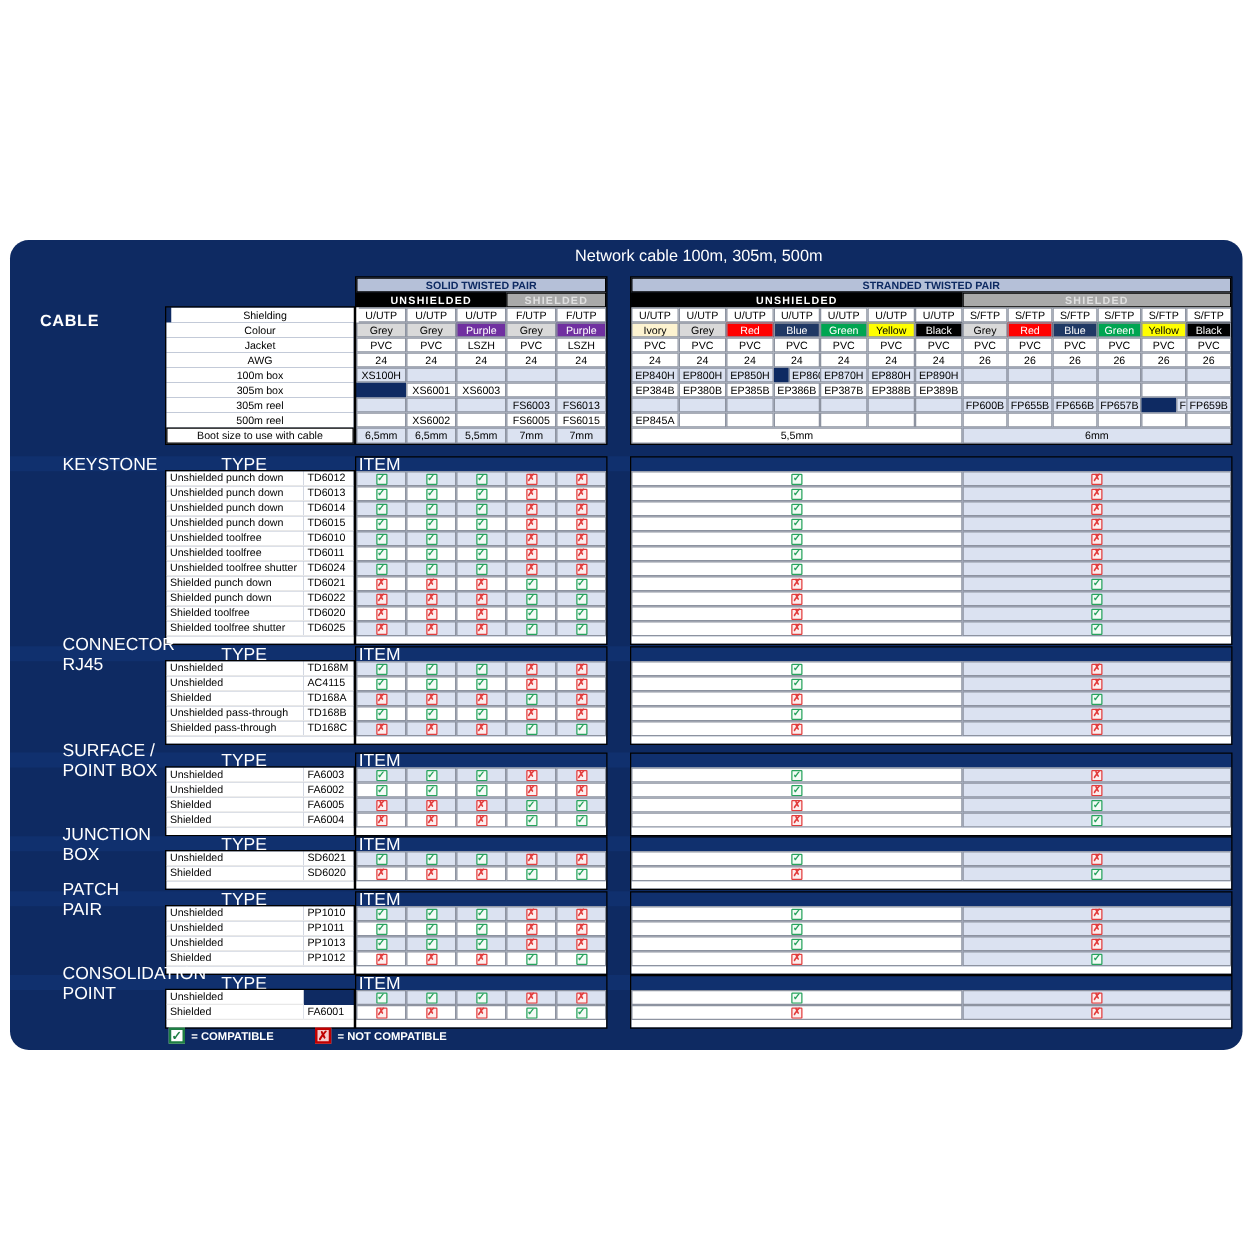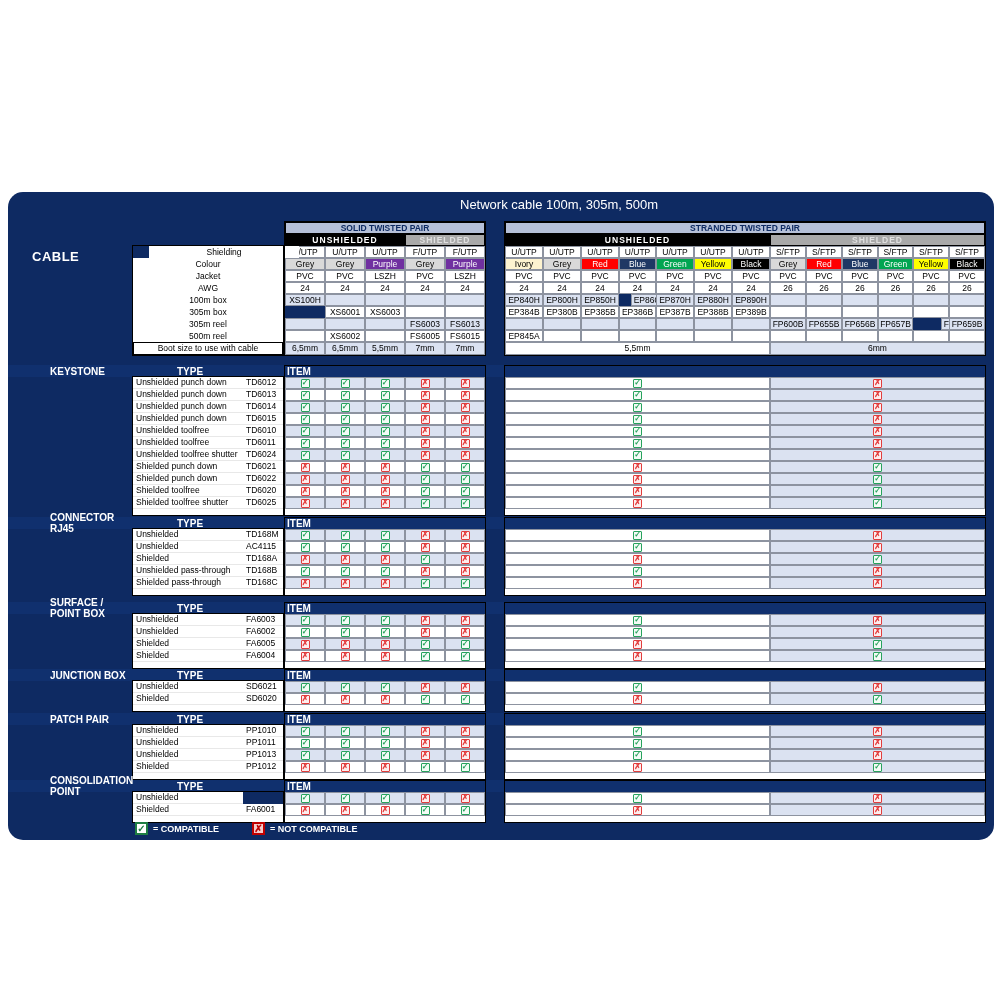--- a/index.html
+++ b/index.html
@@ -6,21 +6,21 @@
   .page{position:relative;width:1000px;height:1000px;font-family:"Liberation Sans",sans-serif;overflow:hidden;}
   .title{position:absolute;top:160px;left:0;width:100%;text-align:center;font-size:23px;color:#161616;}
   .panel{position:absolute;left:8px;top:192px;width:986px;height:648px;background:#0e2a62;border-radius:15px;}
   .subtitle{position:absolute;left:125px;top:5px;width:852px;text-align:center;font-size:13px;color:#ffffff;}
   .cable-label{position:absolute;left:24px;top:57px;font-size:13px;font-weight:bold;color:#ffffff;letter-spacing:.5px;}
   #grid{position:absolute;left:0;top:0;width:986px;height:648px;}
   .cell{display:flex;align-items:center;justify-content:center;font-size:8.5px;line-height:1;color:#000;background:#fff;border:1px solid #8d93a0;overflow:hidden;white-space:nowrap;}
   .cell.left{justify-content:flex-start;padding-left:3px;}
   .cell.noborder{border:none;}
   .hdr{font-weight:bold;border:1px solid #000;}
-  .bartxt{display:flex;align-items:center;color:#fff;font-size:10px;font-weight:bold;background:transparent;padding-left:40px;}
+  .bartxt{display:flex;align-items:center;color:#fff;font-size:14px;font-weight:normal;background:transparent;padding-left:40px;}
   .ck{display:inline-flex;align-items:center;justify-content:center;width:9px;height:9px;border-radius:1px;font-size:8px;font-weight:bold;box-sizing:border-box;}
   .ck.y{border:1px solid #27a35d;color:#27a35d;background:#f4fbf6;}
   .ck.n{border:1px solid #e23d3d;color:#e23d3d;background:#fdeeee;}
   .legend-row{position:absolute;left:0;top:630px;width:986px;height:16px;}
   .legend-item{position:absolute;top:0;display:flex;align-items:center;gap:5px;color:#ffffff;font-size:9px;font-weight:bold;}
   .ckL{display:inline-flex;align-items:center;justify-content:center;width:13px;height:13px;font-size:10px;font-weight:bold;background:#ffffff;box-sizing:border-box;}
   .ckL.y{border:2px solid #1e7e43;color:#1e7e43;}
   .ckL.n{border:2px solid #c00000;color:#c00000;background:#f4cccc;}
 </style>
 </head>
@@ -181,21 +181,21 @@
         <div class="cell" style="position: absolute; left: 941px; top: 54px; width: 36px; height: 12px; box-sizing: border-box; background: rgb(255, 255, 255); color: rgb(0, 0, 0);">S/FTP</div>
         <div class="cell" style="position: absolute; left: 941px; top: 66px; width: 36px; height: 12px; box-sizing: border-box; background: rgb(0, 0, 0); color: rgb(255, 255, 255);">Black</div>
         <div class="cell" style="position: absolute; left: 941px; top: 78px; width: 36px; height: 12px; box-sizing: border-box; background: rgb(255, 255, 255); color: rgb(0, 0, 0);">PVC</div>
         <div class="cell" style="position: absolute; left: 941px; top: 90px; width: 36px; height: 12px; box-sizing: border-box; background: rgb(255, 255, 255); color: rgb(0, 0, 0);">26</div>
         <div class="cell" style="position: absolute; left: 941px; top: 102px; width: 36px; height: 12px; box-sizing: border-box; background: rgb(219, 226, 241); color: rgb(0, 0, 0);"></div>
         <div class="cell" style="position: absolute; left: 941px; top: 114px; width: 36px; height: 12px; box-sizing: border-box; background: rgb(255, 255, 255); color: rgb(0, 0, 0);"></div>
         <div class="cell" style="position: absolute; left: 941px; top: 126px; width: 36px; height: 12px; box-sizing: border-box; background: rgb(219, 226, 241); color: rgb(0, 0, 0);">FP659B</div>
         <div class="cell" style="position: absolute; left: 941px; top: 138px; width: 36px; height: 12px; box-sizing: border-box; background: rgb(255, 255, 255); color: rgb(0, 0, 0);"></div>
         <div class="cell" style="position: absolute; left: 497px; top: 150px; width: 265px; height: 13px; box-sizing: border-box; background: rgb(255, 255, 255);">5,5mm</div>
         <div class="cell" style="position: absolute; left: 762px; top: 150px; width: 215px; height: 13px; box-sizing: border-box; background: rgb(219, 226, 241);">6mm</div>
-        <div class="cell noborder" style="position: absolute; left: 141px; top: 54px; width: 150px; height: 12px; box-sizing: border-box; background: rgb(255, 255, 255);">Shielding</div>
+        <div class="cell noborder" style="position: absolute; left: 129px; top: 54px; width: 150px; height: 12px; box-sizing: border-box; background: rgb(255, 255, 255);">Shielding</div>
         <div class="cell noborder" style="position: absolute; left: 125px; top: 66px; width: 150px; height: 12px; box-sizing: border-box; background: rgb(255, 255, 255);">Colour</div>
         <div class="cell noborder" style="position: absolute; left: 125px; top: 78px; width: 150px; height: 12px; box-sizing: border-box; background: rgb(255, 255, 255);">Jacket</div>
         <div class="cell noborder" style="position: absolute; left: 125px; top: 90px; width: 150px; height: 12px; box-sizing: border-box; background: rgb(255, 255, 255);">AWG</div>
         <div class="cell noborder" style="position: absolute; left: 125px; top: 102px; width: 150px; height: 12px; box-sizing: border-box; background: rgb(255, 255, 255);">100m box</div>
         <div class="cell noborder" style="position: absolute; left: 125px; top: 114px; width: 150px; height: 12px; box-sizing: border-box; background: rgb(255, 255, 255);">305m box</div>
         <div class="cell noborder" style="position: absolute; left: 125px; top: 126px; width: 150px; height: 12px; box-sizing: border-box; background: rgb(255, 255, 255);">305m reel</div>
         <div class="cell noborder" style="position: absolute; left: 125px; top: 138px; width: 150px; height: 12px; box-sizing: border-box; background: rgb(255, 255, 255);">500m reel</div>
         <div class="cell" style="position: absolute; left: 125px; top: 150px; width: 150px; height: 13px; box-sizing: border-box; background: rgb(255, 255, 255); border: 1px solid rgb(0, 0, 0);">Boot size to use with cable</div>
         <div class="cell noborder" style="position: absolute; left: 124px; top: 53px; width: 152px; height: 111px; box-sizing: border-box; background: transparent; border: 1px solid rgb(0, 0, 0); pointer-events: none;"></div>
         <div class="cell noborder" style="position: absolute; left: 276px; top: 29px; width: 202px; height: 135px; box-sizing: border-box; background: transparent; border: 1px solid rgb(0, 0, 0); pointer-events: none;"></div>

